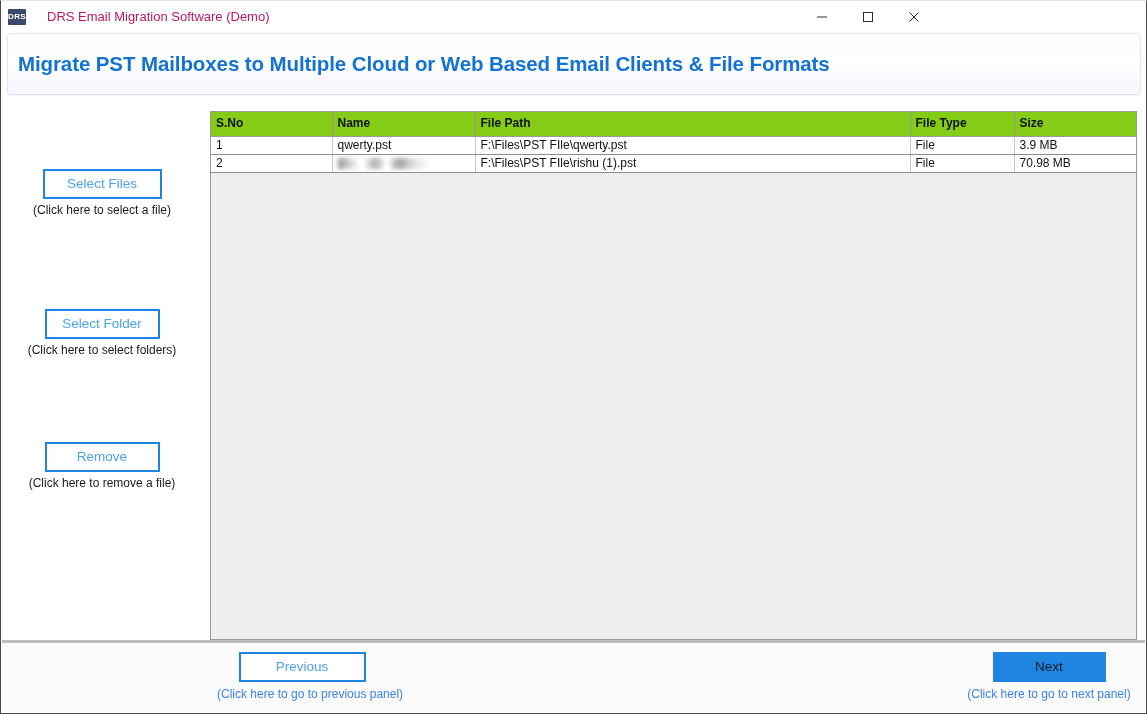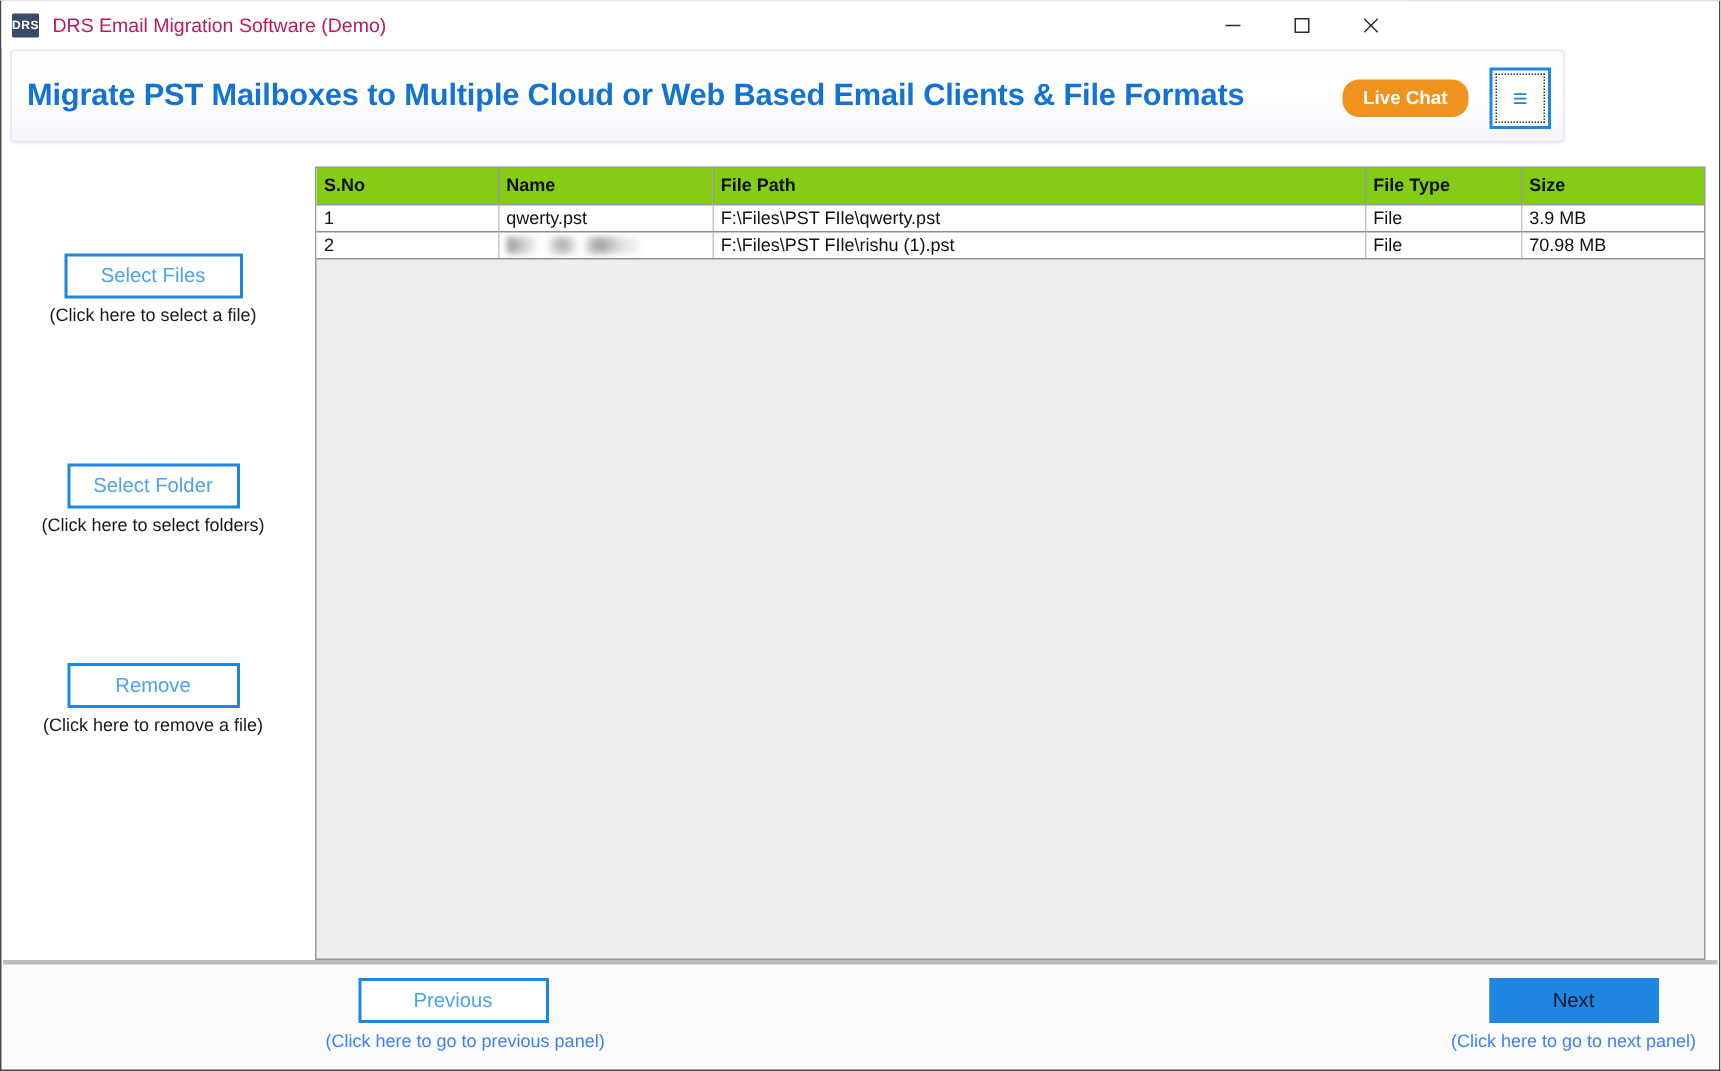--- a/index.html
+++ b/index.html
@@ -17,21 +17,21 @@
     border-right: 1px solid #4a4a4a;
     border-bottom: 1px solid #4a4a4a;
     border-top: 1px solid #e6e6e6;
   }
 
   
   .titlebar {
     position: absolute; top: 0; left: 0;
     width: 936px; height: 31px;
     background: #ffffff;
-    display: flex; align-items: center;
+    display: flex; align-items: center; gap: 12px;
   }
   .app-icon {
     margin-left: 7px;
     width: 18px; height: 16px;
     background: #3b4a6b;
     border-radius: 1px;
     display: flex; align-items: center; justify-content: center;
     font-size: 8px; font-weight: bold; color: #ffffff;
     letter-spacing: 0.4px;
     font-family: "Liberation Sans", sans-serif;
@@ -49,21 +49,21 @@
   .win-btn {
     width: 46px; height: 31px;
     display: flex; align-items: center; justify-content: center;
     color: #2b2b2b;
   }
   .win-btn svg { display: block; }
 
   
   .banner {
     position: absolute; top: 32px; left: 6px;
-    width: 1036px; height: 62px;
+    width: 1134px; height: 62px;
     background: linear-gradient(180deg,#fdfcff 0%,#ffffff 45%,#f7f4fc 100%);
     border: 1px solid #e9e4f5;
     border-radius: 3px;
     box-shadow: 0 1px 2px rgba(120,100,170,0.10);
     display: flex; align-items: center;
   }
   .banner-title {
     margin-left: 10px;
     font-size: 20.5px;
     font-weight: bold;
@@ -252,26 +252,20 @@
         <svg width="12" height="12" viewBox="0 0 12 12">
             <line x1="1.5" y1="1.5" x2="10.5" y2="10.5" stroke="#2b2b2b" stroke-width="1"></line>
             <line x1="10.5" y1="1.5" x2="1.5" y2="10.5" stroke="#2b2b2b" stroke-width="1"></line>
           </svg>
       </div>
     </div>
   </div>
 
   <div class="banner">
     <div class="banner-title">Migrate PST Mailboxes to Multiple Cloud or Web Based Email Clients &amp; File Formats</div>
-    <div class="banner-right">
-      <button class="live-chat">Live Chat</button>
-      <div class="hamburger">
-        <span class="ham-glyph">≡</span>
-      </div>
-    </div>
   </div>
 
   <div class="sidebar">
 
     <div class="side-group" style="top:208px;">
       <button class="side-btn" style="width:115px;">Select Folder</button>
       <div class="side-hint">(Click here to select folders)</div>
     </div>
 
     <div class="side-group" style="top:68px;">

